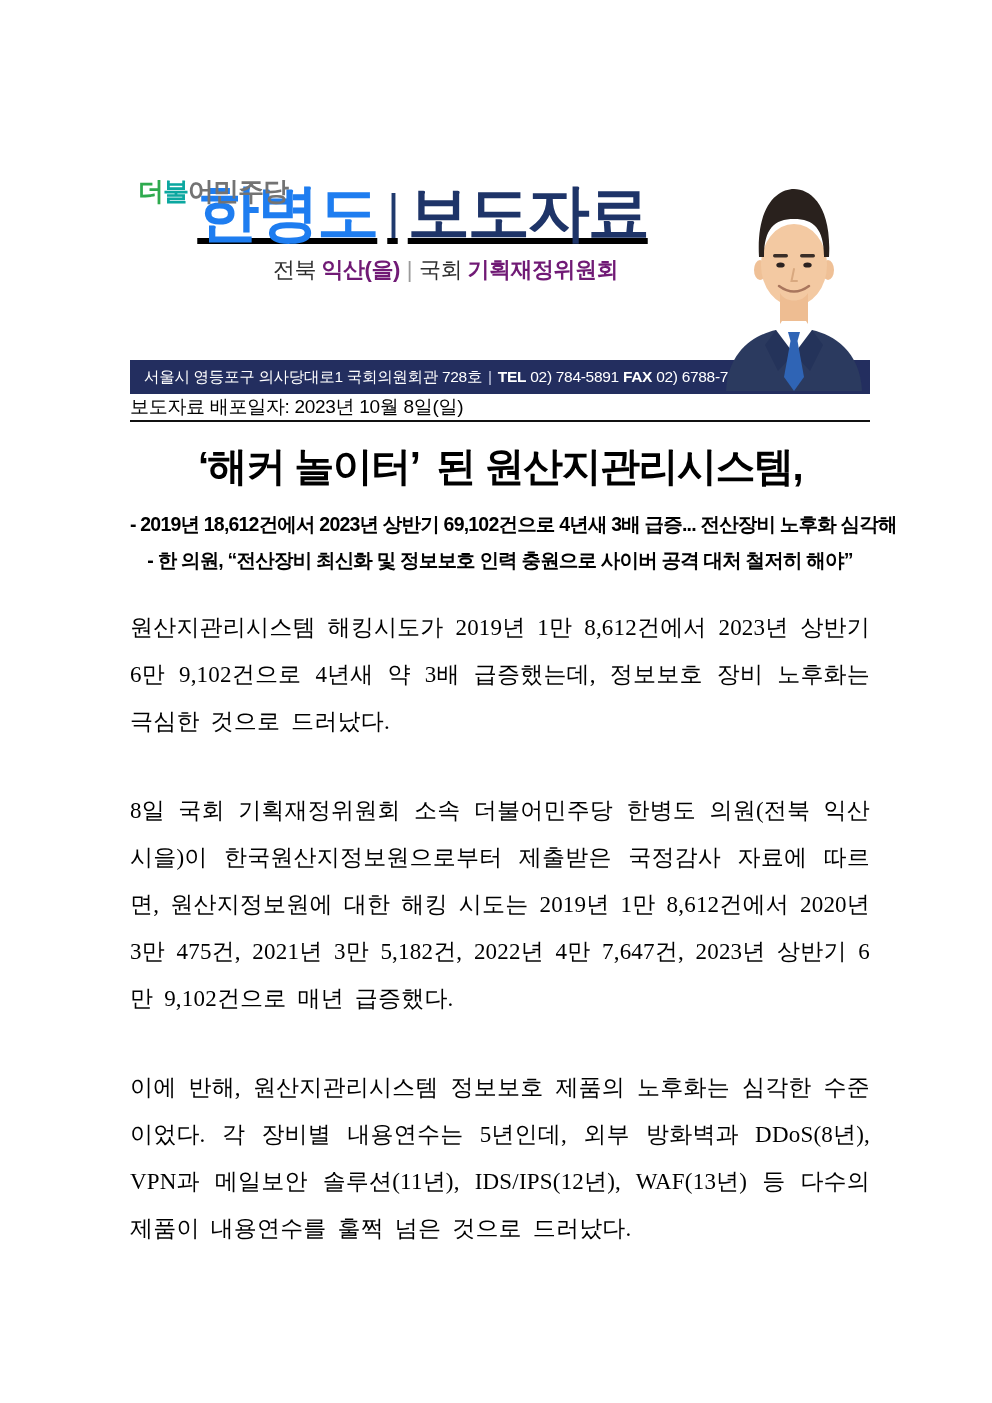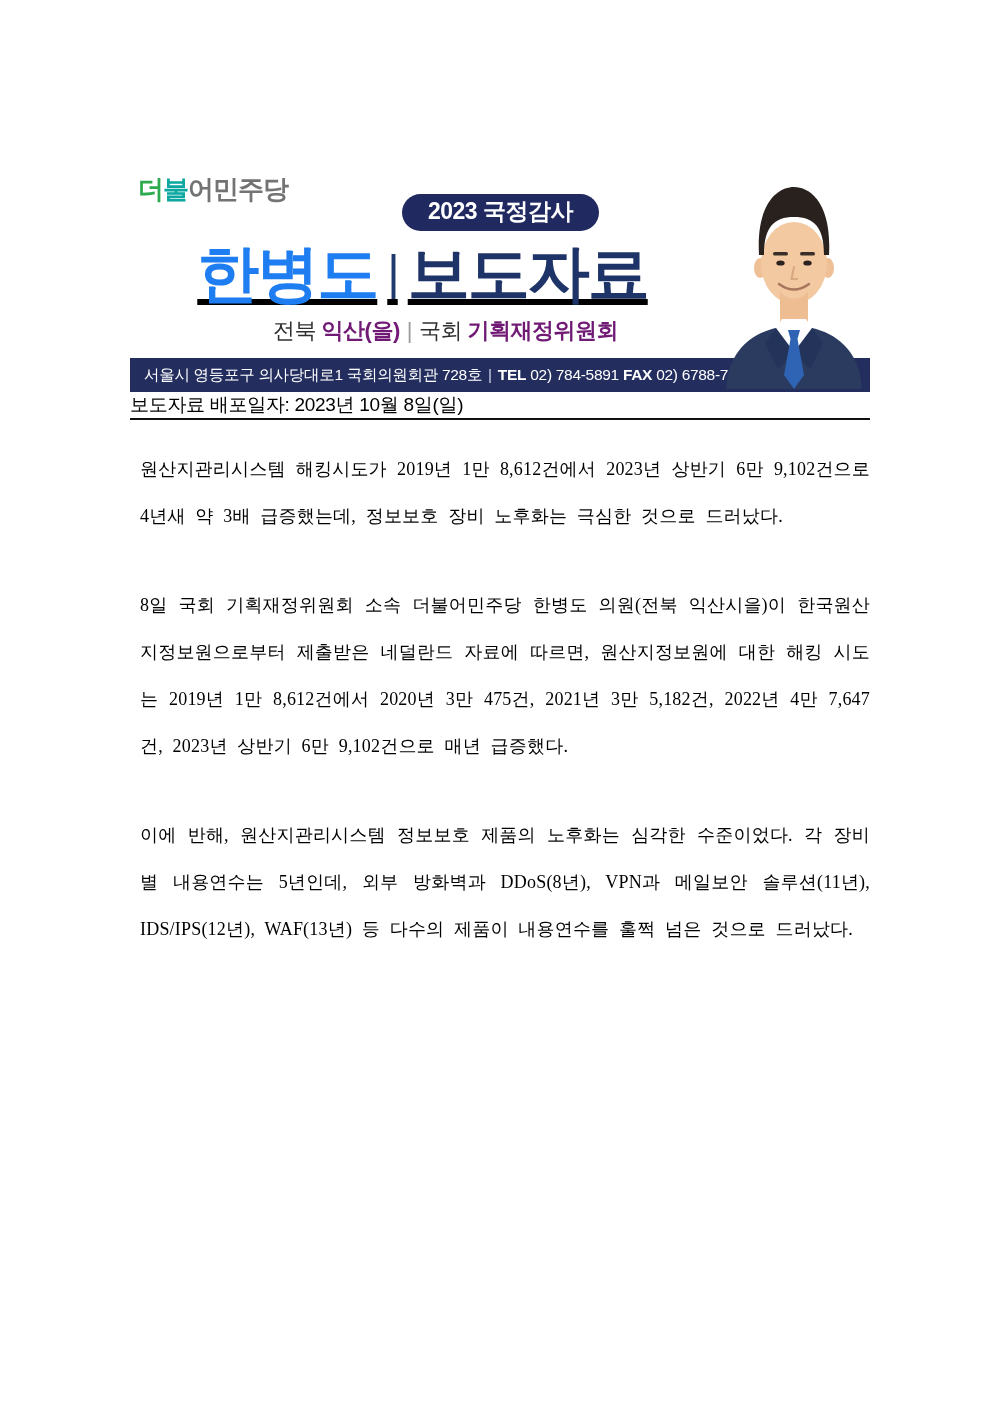--- a/index.html
+++ b/index.html
@@ -80,42 +80,38 @@
   
   .subpoints { margin-top:12px; text-align:center; }
   .subpoints p {
     font-size:19.5px; font-weight:700; line-height:36px; letter-spacing:-0.8px;
     white-space:nowrap;
   }
 
   
   .body { margin-top:26px; font-family:"Liberation Serif", serif; }
   .body p {
-    font-size:18px; line-height:47px;
+    font-size:23px; line-height:47px;
     text-align:justify; word-spacing:5px; letter-spacing:0.2px;
     margin-bottom:42px;
-    margin-left:10px;
   }
   .body p:last-child { margin-bottom:0; }
 </style>
 </head>
 <body>
 
 <div class="page">
   <div class="content">
 
     <header class="header">
       <div class="logo">
         <span class="lg-green">더</span><span class="lg-teal">불</span><span class="lg-blue">어민주당</span>
       </div>
 
       <div class="header-main">
-        <div class="badge-row">
-          <span class="badge">2023 국정감사</span>
-        </div>
         <div class="title-row">
           <span class="name">한병도</span><span class="sep">|</span><span class="doctype">보도자료</span>
         </div>
         <div class="sub-row">
           <span>전북</span>
           <b>익산(을)</b><span class="sub-sep">|</span><span>국회</span>
           <b>기획재정위원회</b>
         </div>
       </div>
 
@@ -146,23 +142,28 @@
         <path d="M72.5,172 L79.5,172 L86,208 L76,222 L66,208 Z" fill="#2f64b5"></path>
       </svg>
     </header>
 
     <div class="date-row">
       <span>보도자료 배포일자:</span>
       <span>2023년 10월 8일(일)</span>
     </div>
 
     <h1 class="headline">
+      <span class="hl-line">‘해커 놀이터’  된 원산지관리시스템,</span>
     </h1>
 
+    <div class="subpoints">
+      <p>- 2019년 18,612건에서 2023년 상반기 69,102건으로 4년새 3배 급증... 전산장비 노후화 심각해</p>
+      <p>- 한 의원, “전산장비 최신화 및 정보보호 인력 충원으로 사이버 공격 대처 철저히 해야”</p>
+    </div>
 
     <div class="body">
       <p>원산지관리시스템 해킹시도가 2019년 1만 8,612건에서 2023년 상반기 6만 9,102건으로 4년새 약 3배 급증했는데, 정보보호 장비 노후화는 극심한 것으로 드러났다.</p>
-      <p>8일 국회 기획재정위원회 소속 더불어민주당 한병도 의원(전북 익산시을)이 한국원산지정보원으로부터 제출받은 네덜란드 자료에 따르면, 원산지정보원에 대한 해킹 시도는 2019년 1만 8,612건에서 2020년 3만 475건, 2021년 3만 5,182건, 2022년 4만 7,647건, 2023년 상반기 6만 9,102건으로 매년 급증했다.</p>
+      <p>8일 국회 기획재정위원회 소속 더불어민주당 한병도 의원(전북 익산시을)이 한국원산지정보원으로부터 제출받은 국정감사 자료에 따르면, 원산지정보원에 대한 해킹 시도는 2019년 1만 8,612건에서 2020년 3만 475건, 2021년 3만 5,182건, 2022년 4만 7,647건, 2023년 상반기 6만 9,102건으로 매년 급증했다.</p>
       <p>이에 반해, 원산지관리시스템 정보보호 제품의 노후화는 심각한 수준이었다. 각 장비별 내용연수는 5년인데, 외부 방화벽과 DDoS(8년), VPN과 메일보안 솔루션(11년), IDS/IPS(12년), WAF(13년) 등 다수의 제품이 내용연수를 훌쩍 넘은 것으로 드러났다.</p>
     </div>
 
   </div>
 </div>
 
 </body></html>

